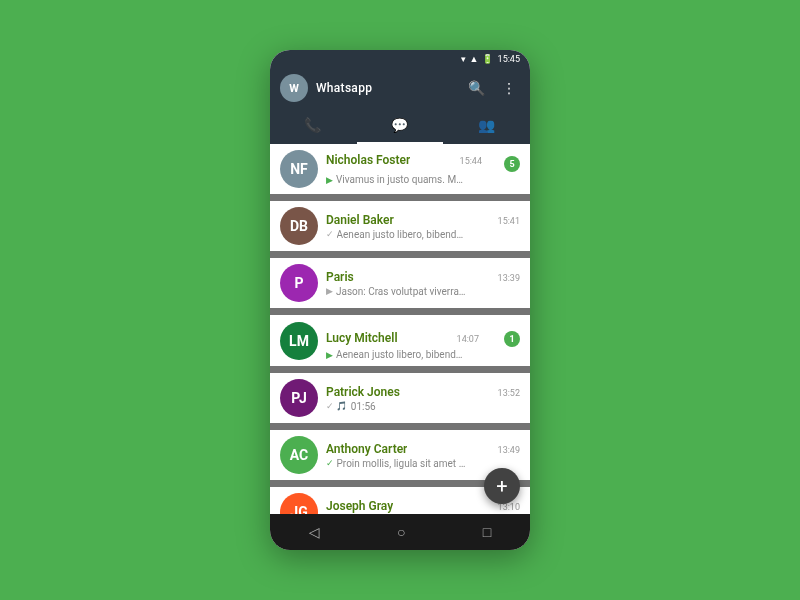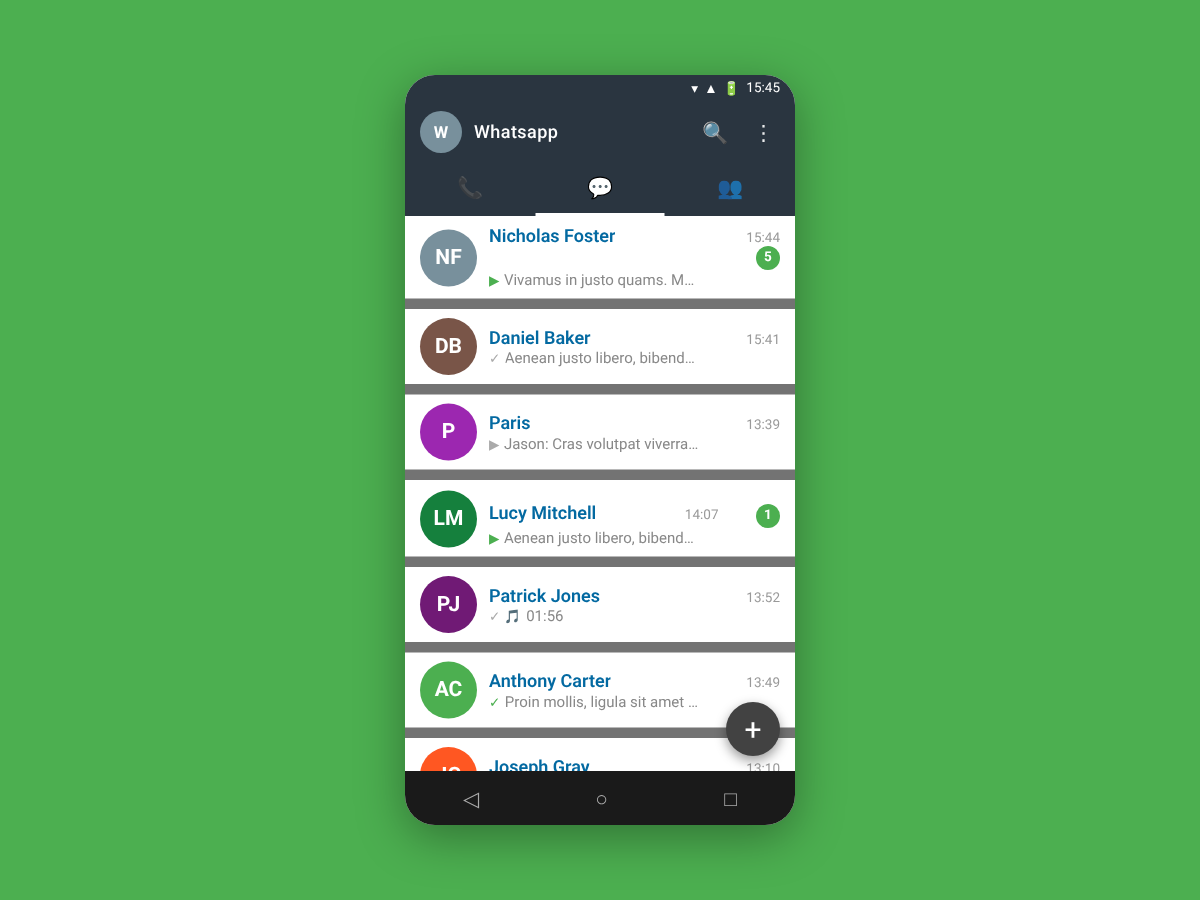--- a/index.html
+++ b/index.html
@@ -126,21 +126,21 @@
     }
     .chat-header {
       display: flex;
       justify-content: space-between;
       align-items: baseline;
       margin-bottom: 2px;
     }
     .chat-name {
       font-size: 12px;
       font-weight: 600;
-      color: #0369a1;
+      color: #4d7c0f;
       white-space: nowrap;
       overflow: hidden;
       text-overflow: ellipsis;
       max-width: 120px;
     }
     .chat-time {
       font-size: 9px;
       color: #999;
       flex-shrink: 0;
       margin-left: 4px;
@@ -258,21 +258,21 @@
   <div class="chat-list">
 
     <div id="chat-items-container">
         <div class="chat-item">
       <div class="chat-avatar av-1">
         <div class="avatar-placeholder">NF</div>
       </div>
       <div class="chat-content">
         <div class="chat-header">
           <span class="chat-name">Nicholas Foster</span>
-          <div style="display:flex;align-items:flex-end;gap:0;flex-direction:column;">
+          <div style="display:flex;align-items:flex-start;gap:18px;">
             <span class="chat-time">15:44</span>
             <div class="badge">5</div>
           </div>
         </div>
 
         <div class="chat-preview">
           <span class="preview-icon green">▶</span>
           <span class="chat-preview-text">Vivamus in justo quams. Mauris sit...</span>
         </div>
       </div>

